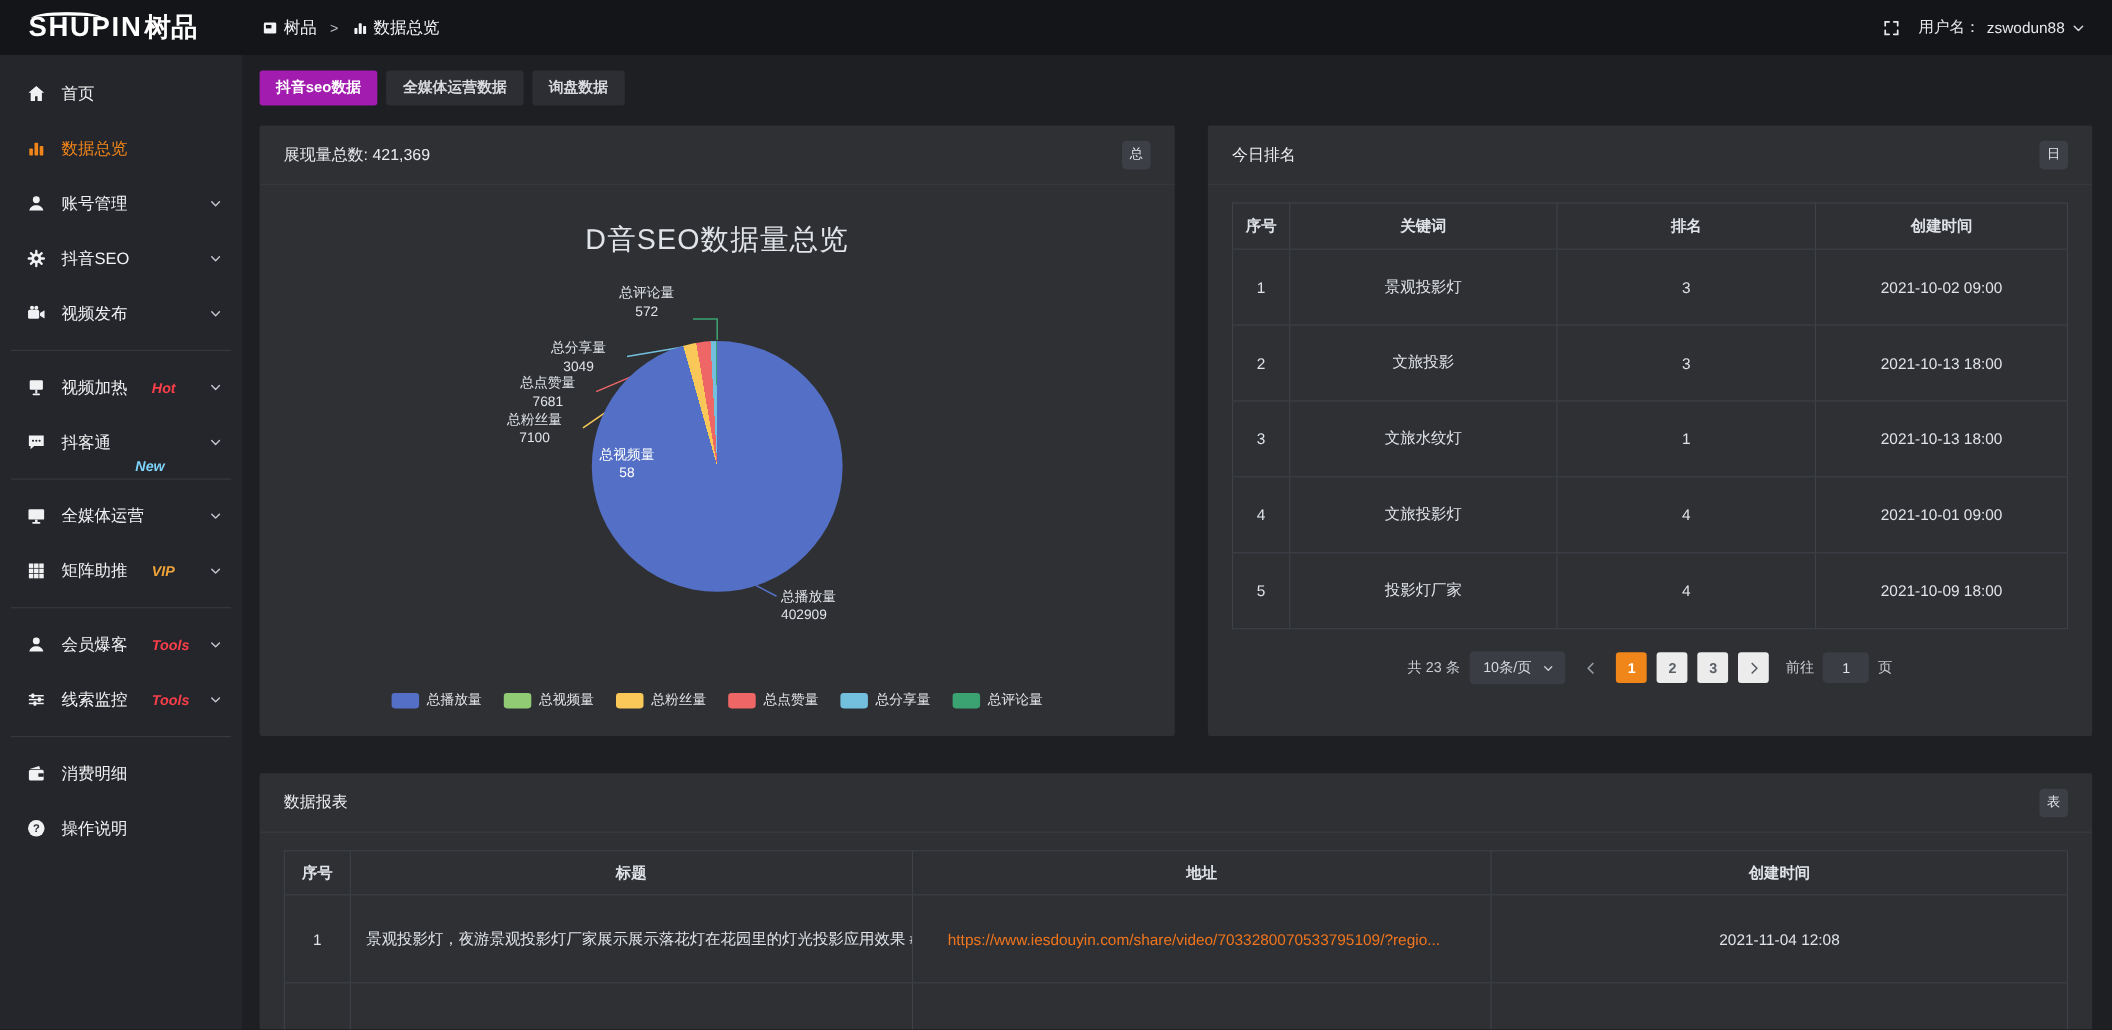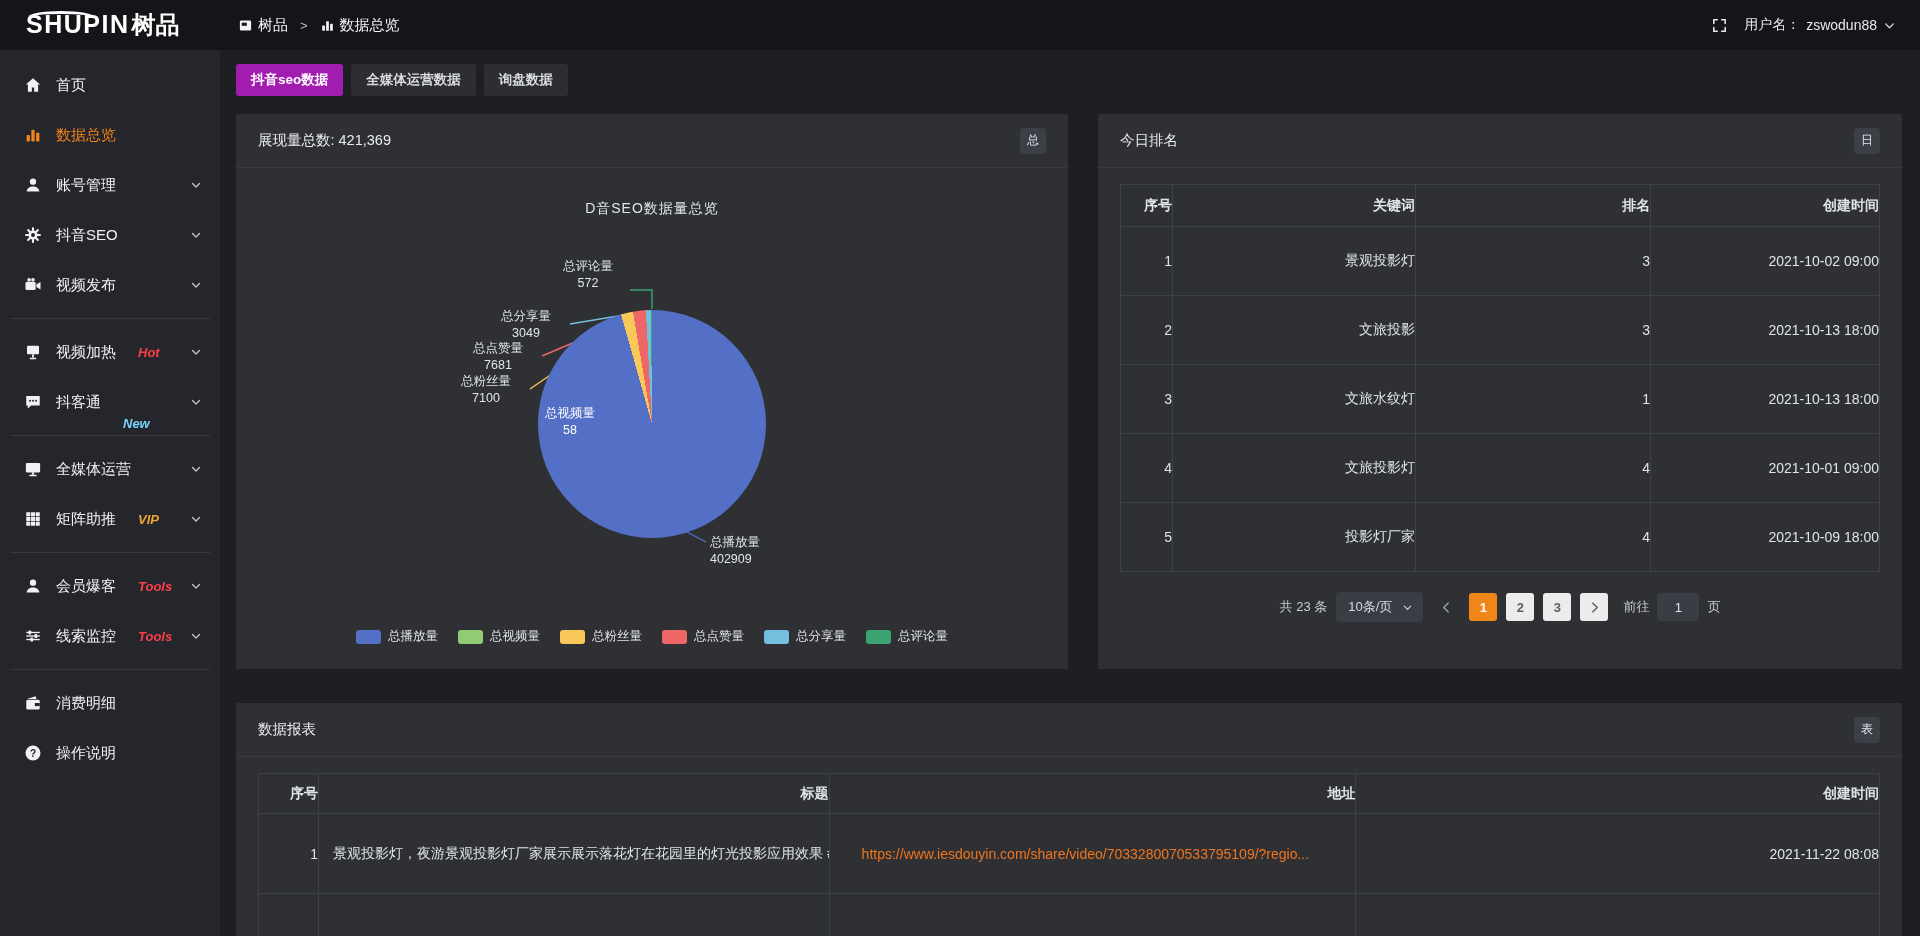--- a/index.html
+++ b/index.html
@@ -47,34 +47,34 @@
   .panel { background:#2e3034; border-radius:2px; }
   .panel-head { height:54px; display:flex; align-items:center; justify-content:space-between;
     padding:0 22px; font-size:14.5px; color:#eaecef; border-bottom:1px solid rgba(255,255,255,.05); }
   .badge { width:26px; height:26px; background:#3c3f45; border-radius:4px; color:#e4e6ea;
     font-size:12px; display:flex; align-items:center; justify-content:center; cursor:pointer; flex:none; }
 
   
   .chart-panel { height:555px; }
   .chart-stage { position:relative; height:499px; }
   .chart-title { position:absolute; top:32px; left:0; right:0; text-align:center;
-    font-size:14px; letter-spacing:1px; color:#e0e3e7; font-weight:400; }
+    font-size:26px; letter-spacing:1px; color:#e0e3e7; font-weight:400; }
   .pie { position:absolute; left:302px; top:142px; width:228px; height:228px; border-radius:50%; cursor:pointer; }
   .leaders { position:absolute; inset:0; pointer-events:none; }
   .pie-label { position:absolute; font-size:12.5px; line-height:1.35; color:#e1e4e9; text-align:center; width:80px; }
   .pie-label.left { text-align:left; width:auto; }
   .pie-label.onpie { color:#fff; }
   .legend { position:absolute; left:0; right:0; bottom:22px; display:flex; justify-content:center;
     gap:20px; font-size:12.5px; color:#e3e5e9; }
   .legend-item { display:flex; align-items:center; cursor:pointer; }
   .legend-swatch { width:25px; height:14px; border-radius:3px; margin-right:7px; }
 
   
   table.grid { border-collapse:collapse; width:calc(100% - 44px); margin:16px 22px 0; table-layout:fixed; }
-  .grid th, .grid td { border:1px solid #3e4147; text-align:right; color:#e0e3e8; font-size:14px;
+  .grid th, .grid td { border:1px solid #3e4147; text-align:center; color:#e0e3e8; font-size:14px;
     overflow:hidden; white-space:nowrap; }
   .grid th { height:42px; font-weight:700; }
 
   .rank-panel { height:555px; display:flex; flex-direction:column; }
   .rank-table td { height:69px; }
 
   
   .pagination { margin-top:20px; display:flex; align-items:center; justify-content:center; gap:9px;
     font-size:13px; color:#c7cad0; }
   .pg-size { height:30px; background:#3a3d43; border-radius:4px; display:flex; align-items:center;
@@ -535,21 +535,21 @@
               <th>标题</th>
               <th>地址</th>
               <th>创建时间</th>
             </tr>
           </thead>
         <tbody id="report-body">
             <tr>
               <td>1</td>
               <td class="cell-title">景观投影灯，夜游景观投影灯厂家展示展示落花灯在花园里的灯光投影应用效果 #投</td>
               <td class="cell-url"><a href="#" style="color: rgb(240, 117, 29); padding-left: 18px;">https://www.iesdouyin.com/share/video/7033280070533795109/?regio...</a></td>
-              <td>2021-11-22 08:08</td>
+              <td>2021-11-04 12:08</td>
             </tr>
             <tr class="partial">
               <td></td>
               <td></td>
               <td></td>
               <td></td>
             </tr>
           </tbody>
       </table>
     </section>

